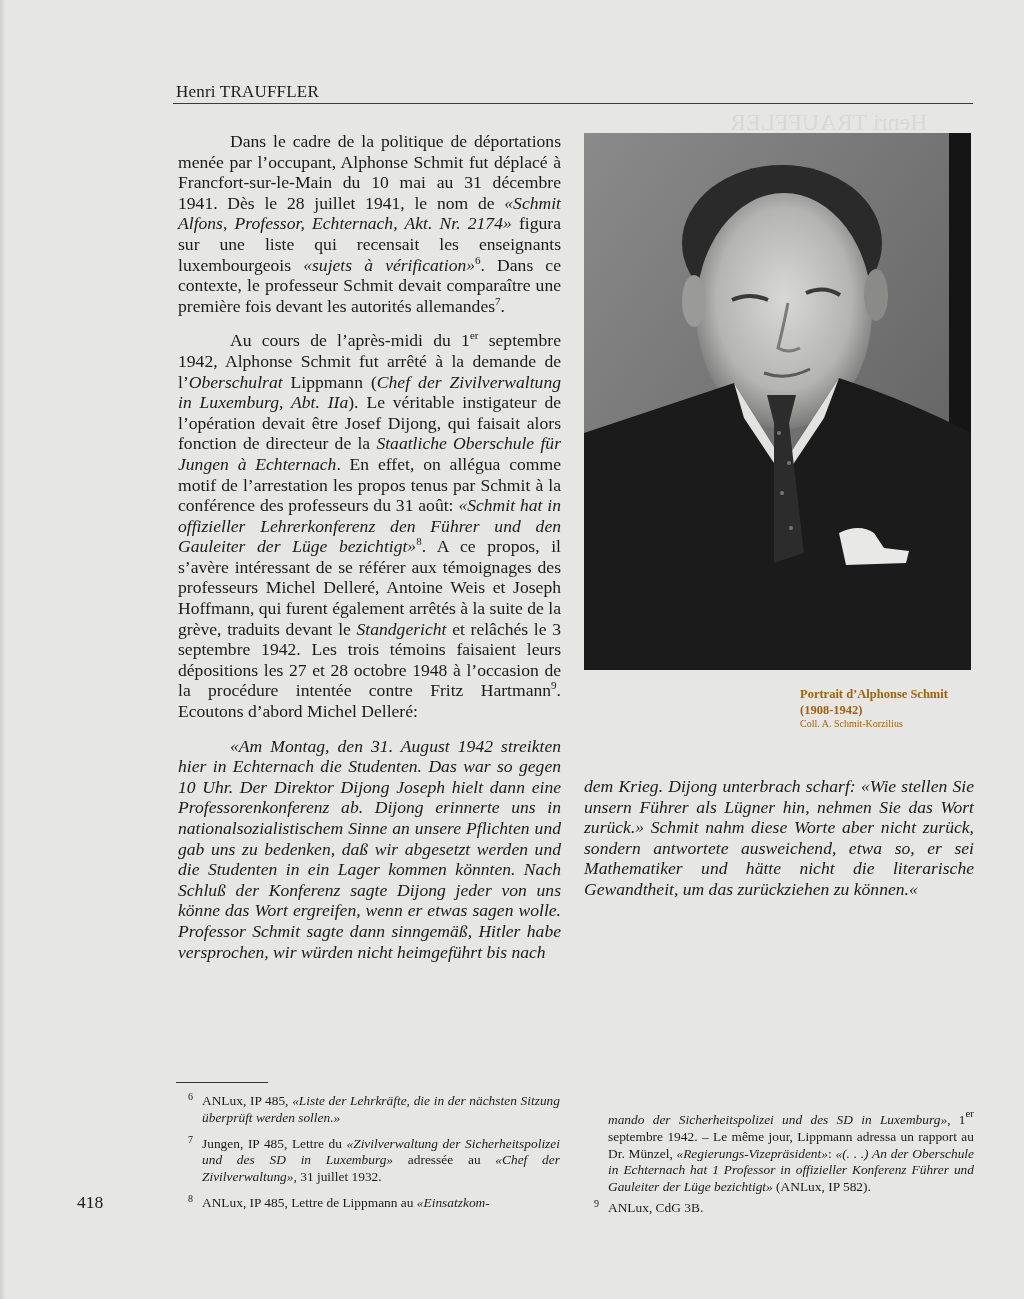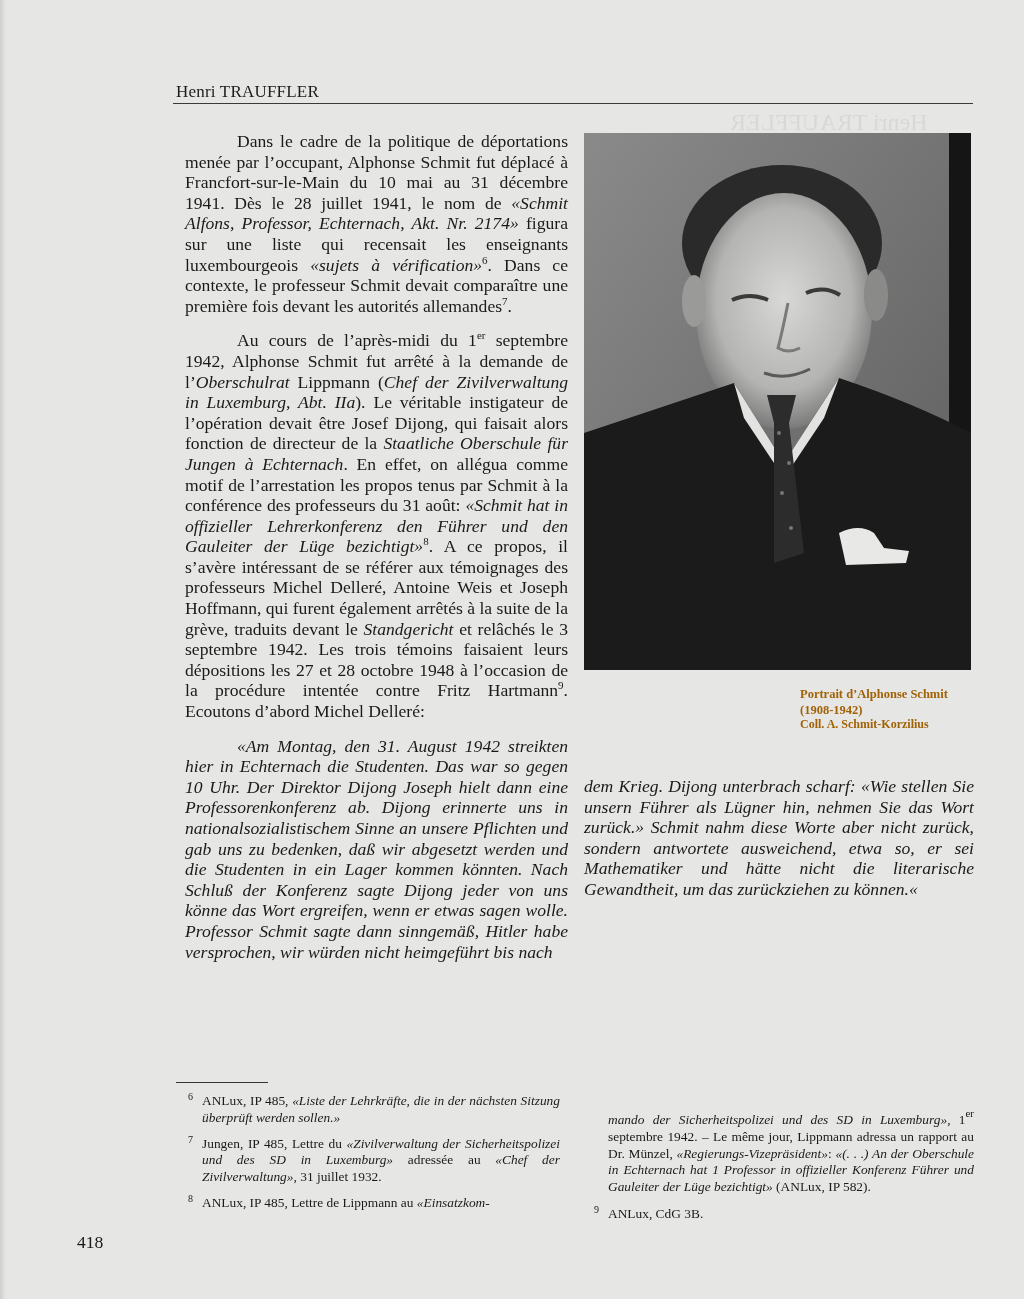--- a/index.html
+++ b/index.html
@@ -24,53 +24,53 @@
     background: #3a3a3a;
   }
   .col {
     position: absolute;
     font-size: 17.6px; line-height: 20.6px;
     text-align: justify; hyphens: manual;
   }
   .col p { margin: 0; text-indent: 0; }
   .col p.indent { text-indent: 52px; }
   .col p + p { margin-top: 14px; }
-  .left-col { left: 178px; top: 131px; width: 383px; margin-left: 7px; }
+  .left-col { left: 178px; top: 131px; width: 383px; }
   .right-col { left: 584px; top: 776px; width: 390px; }
   .right-col p + p { margin-top: 14px; }
   i { font-style: italic; }
   sup { font-size: 11px; line-height: 0; vertical-align: 7px; }
 
   .photo {
     position: absolute; left: 584px; top: 133px; width: 387px; height: 537px;
     background: #6f6f6f;
     overflow: hidden;
   }
   .photo svg { display: block; width: 100%; height: 100%; }
   .caption {
     position: absolute; left: 800px; top: 686px; width: 180px;
     font-weight: bold; font-size: 12.5px; line-height: 16px; color: #a16207;
   }
-  .caption .credit { font-weight: bold; font-size: 12px; line-height: 12px; display: block; }
+  .caption .credit { font-weight: normal; font-size: 10px; line-height: 12px; display: block; }
 
   .fn-rule {
     position: absolute; left: 176px; top: 1082px; width: 92px; height: 1px; background: #333;
   }
   .footnotes {
     position: absolute; font-size: 13.4px; line-height: 16.8px; text-align: justify;
   }
   .footnotes .fn { position: relative; padding-left: 14px; margin-bottom: 9px; }
   .footnotes .fn .num {
     position: absolute; left: 0; top: -4px; font-size: 10px;
   }
   .fn-left { left: 188px; top: 1093px; width: 372px; }
   .fn-right { left: 594px; top: 1112px; width: 380px; }
-  .fn-right .cont { padding-left: 14px; margin-bottom: 10px; }
+  .fn-right .cont { padding-left: 14px; margin-bottom: 4px; }
   .page-number {
-    position: absolute; left: 77px; top: 1232px; font-size: 17.6px;
+    position: absolute; left: 77px; top: 1192px; font-size: 17.6px;
   }
   .bleed {
     position: absolute; color: rgba(40,40,40,0.07); font-size: 17px; line-height: 20.6px;
     transform: scaleX(-1); white-space: nowrap;
   }
 </style>
 </head>
 <body>
 
 <div class="page-edge"></div>

